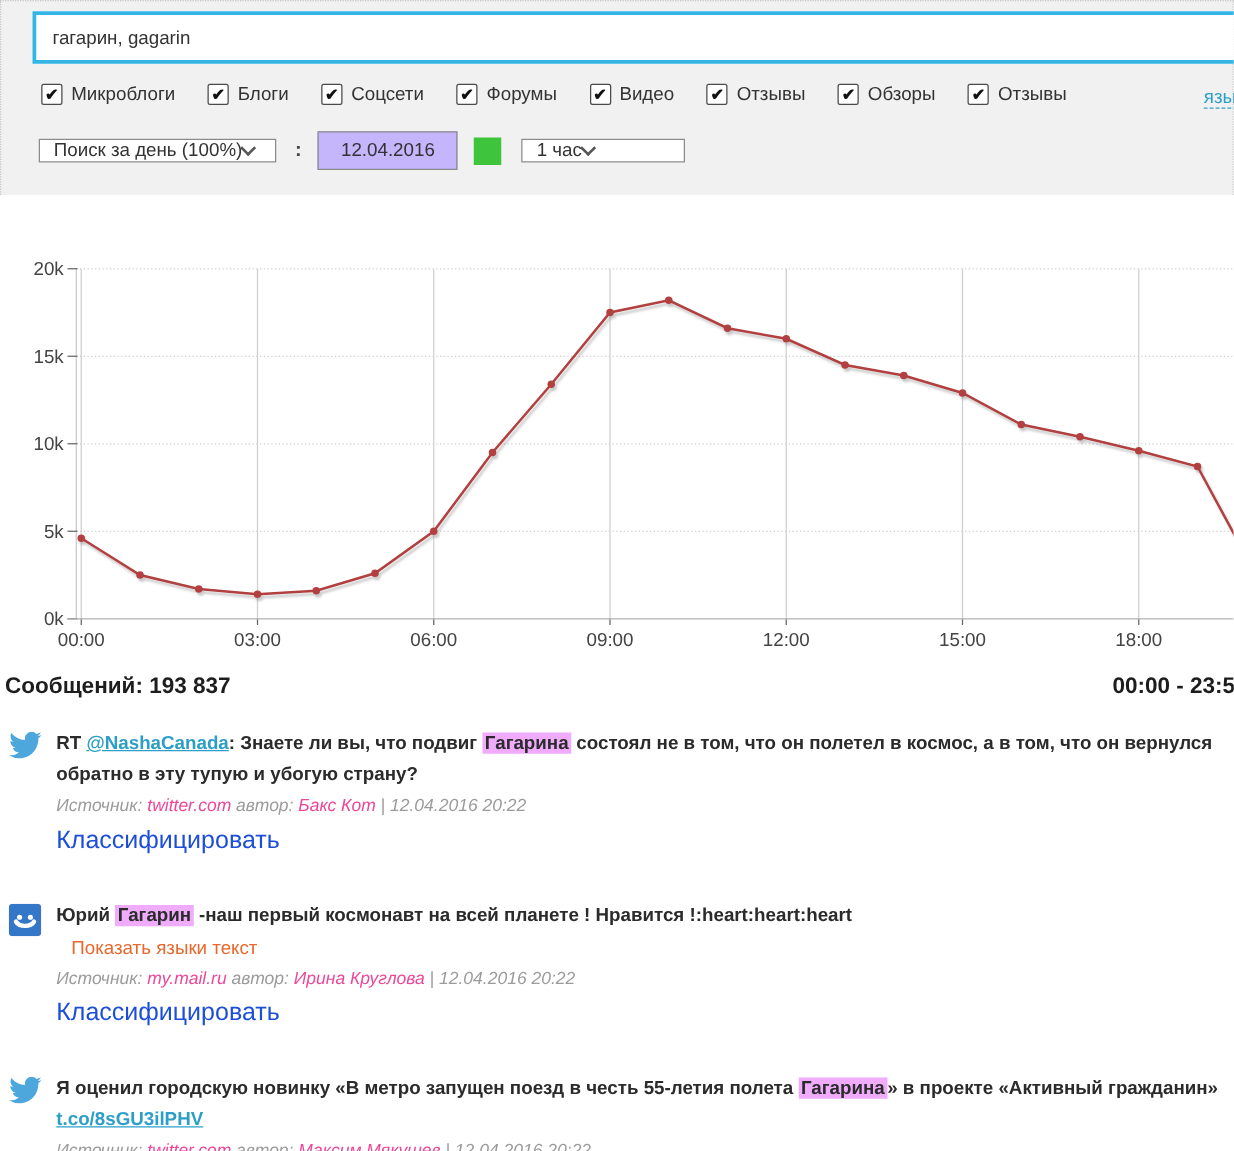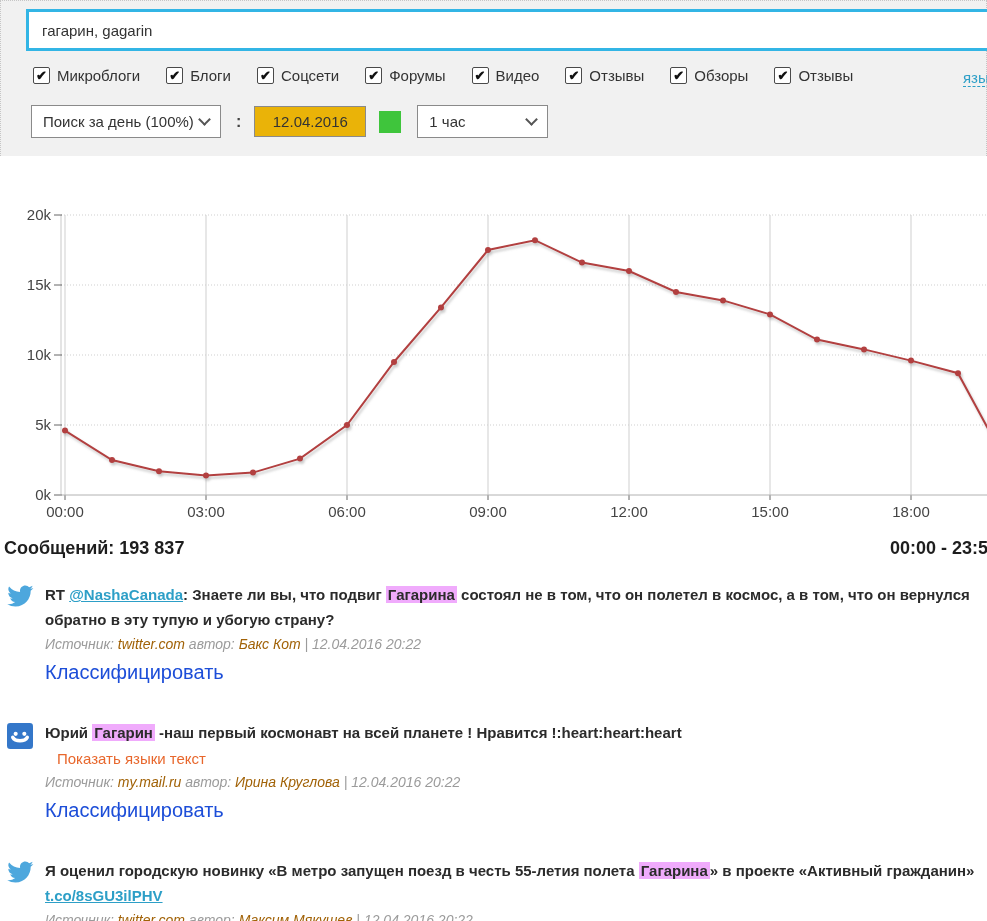--- a/index.html
+++ b/index.html
@@ -15,30 +15,30 @@
   .filters{position:absolute;left:32px;top:66px;display:flex;align-items:center}
   .filter{display:flex;align-items:center;margin-right:26px;cursor:pointer}
   .cb{width:17px;height:17px;background:#fff;border:1px solid #4a4a4a;
     border-radius:2px;display:flex;align-items:center;justify-content:center;
     margin-right:7px;flex-shrink:0}
   .cb .check{font-size:13px;font-weight:bold;color:#111;line-height:1}
   .filter .fl{font-size:15px;color:#333;white-space:nowrap}
   .lang-link{position:absolute;left:962px;top:68px;font-size:15px;color:#2d9fc7;
     border-bottom:1px dashed #2d9fc7;white-space:nowrap;cursor:pointer;text-decoration:none}
   .controls{position:absolute;left:30px;top:104px;display:flex;align-items:center}
-  .selectbox{height:33px;background:#fff;border:1px solid #8a8a8a;display:flex;
-    align-items:center;justify-content:space-between;padding:0 11px;font-size:15px;
+  .selectbox{height:19px;background:#fff;border:1px solid #8a8a8a;display:flex;
+    align-items:center;justify-content:flex-start;padding:0 11px;font-size:15px;
     color:#333;cursor:pointer}
   .sel-mode{width:190px}
   .sel-interval{width:131px;margin-left:16px}
   .chev{width:9px;height:9px;border-right:2px solid #555;border-bottom:2px solid #555;
     transform:rotate(45deg);margin-top:-5px;flex-shrink:0}
   .colon{margin-left:15px;font-size:16px;font-weight:bold;color:#444}
   .date-input{margin-left:13px;width:112px;height:31px;border:1px solid #8a8a8a;
-    background:#eab308;text-align:center;font-size:15px;color:#333;
+    background:#c4b5fd;text-align:center;font-size:15px;color:#333;
     font-family:"Liberation Sans",sans-serif;outline:none}
   .swatch{margin-left:13px;width:22px;height:22px;background:#3fc53c}
 
   
   .chart-wrap{margin-top:33px}
   #chart-svg{display:block}
   #chart-svg text{font-family:"Liberation Sans",sans-serif;font-size:15px;fill:#444}
 
   
   .results-header{position:relative;margin-top:14px;padding-left:4px;
@@ -47,21 +47,21 @@
 
   
   .messages{margin-top:20px}
   .message{display:flex;margin-bottom:36px}
   .msg-icon{width:45px;padding-left:7px;padding-top:3px;flex-shrink:0}
   .msg-body{flex:1;min-width:0}
   .msg-text{font-size:15px;font-weight:bold;color:#2b2b2b;line-height:25px}
   .hl{background:#f0abfc;padding:0 2px}
   .tlink{color:#2d9fc7;text-decoration:underline;cursor:pointer;font-weight:bold}
   .source{margin-top:3px;font-size:14px;font-style:italic;color:#9b9b9b;line-height:19px}
-  .source .slink{color:#a16207;cursor:pointer;text-decoration:none;font-style:italic}
+  .source .slink{color:#ec4899;cursor:pointer;text-decoration:none;font-style:italic}
   .classify{display:inline-block;margin-top:7px;font-size:20px;color:#1d4ed8;
     cursor:pointer;text-decoration:none}
   .expand{display:inline-block;margin:5px 0 3px 12px;font-size:15px;color:#e8672c;
     cursor:pointer;text-decoration:none}
 </style>
 </head>
 <body>
 
 <div class="toolbar">
   <input class="search-input" type="text" value="гагарин, gagarin" style="">

